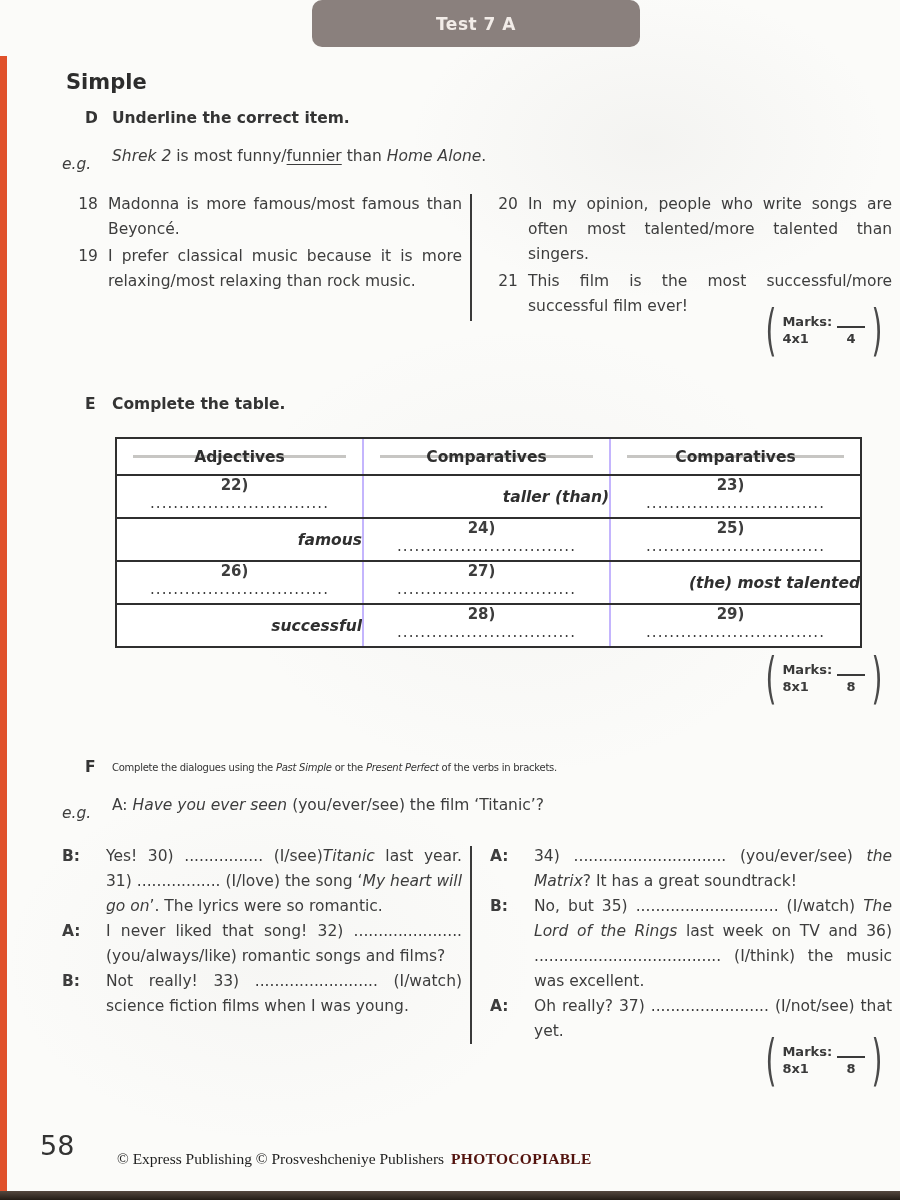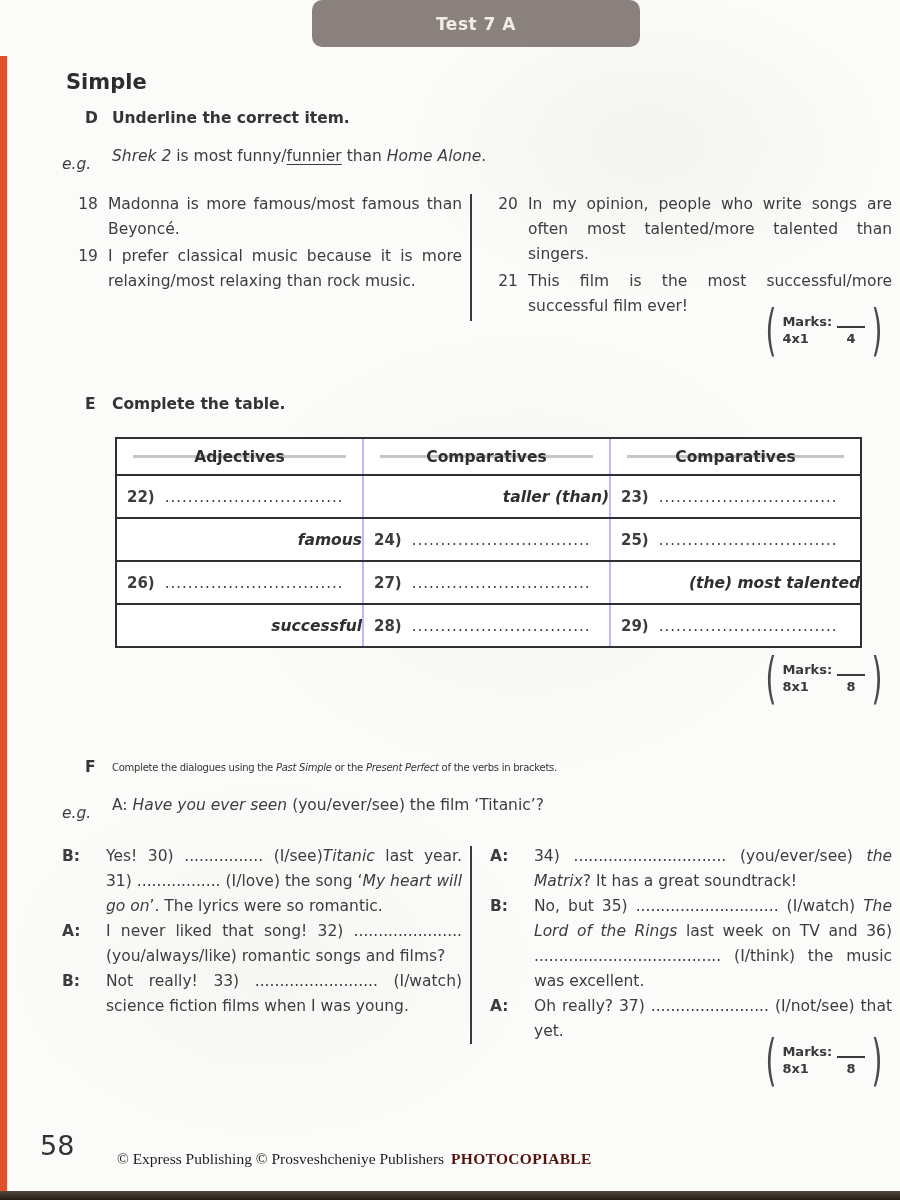--- a/index.html
+++ b/index.html
@@ -36,21 +36,21 @@
   .item-text{flex:1;text-align:justify;}
 
   .tbl{position:absolute;left:115px;top:437px;width:743px;border:2px solid #2f2f2f;background:#fff;box-sizing:content-box;}
   .t-row{display:grid;grid-template-columns:245px 247px 251px;}
   .t-row + .t-row{border-top:2px solid #2f2f2f;}
   .t-cell{display:flex;align-items:center;height:41px;box-sizing:border-box;}
   .t-cell + .t-cell{border-left:2px solid #c4b5fd;}
   .t-head .t-cell{height:35px;padding:16px;}
   .t-hinner{background:#c7c6c3;width:100%;height:100%;display:flex;align-items:center;justify-content:center;
     font-weight:700;font-size:15.5px;color:#2e2e2e;}
-  .t-blank{padding-left:10px;font-size:15px;}
+  .t-blank{font-size:15px;flex-direction:column;}
   .cell-num{font-weight:700;margin-right:10px;}
   .cell-dots{letter-spacing:1px;color:#3d3d3d;}
   .t-filled{justify-content:flex-end;font-weight:700;font-style:italic;font-size:15.5px;color:#2f2f2f;}
 
   .marks-box{position:absolute;right:12px;width:102px;display:flex;align-items:center;justify-content:flex-end;}
   .paren{font-size:56px;font-weight:400;color:#4a4a4a;transform:scaleX(0.5);line-height:56px;flex:none;}
   .marks-inner{display:grid;grid-template-columns:auto 28px;column-gap:5px;margin:0 1px;
     font-size:13px;font-weight:700;color:#3a3a3a;line-height:17px;}
   .marks-line{align-self:end;border-bottom:2px solid #3a3a3a;height:12px;margin-bottom:2px;}
   .marks-total{text-align:center;}

